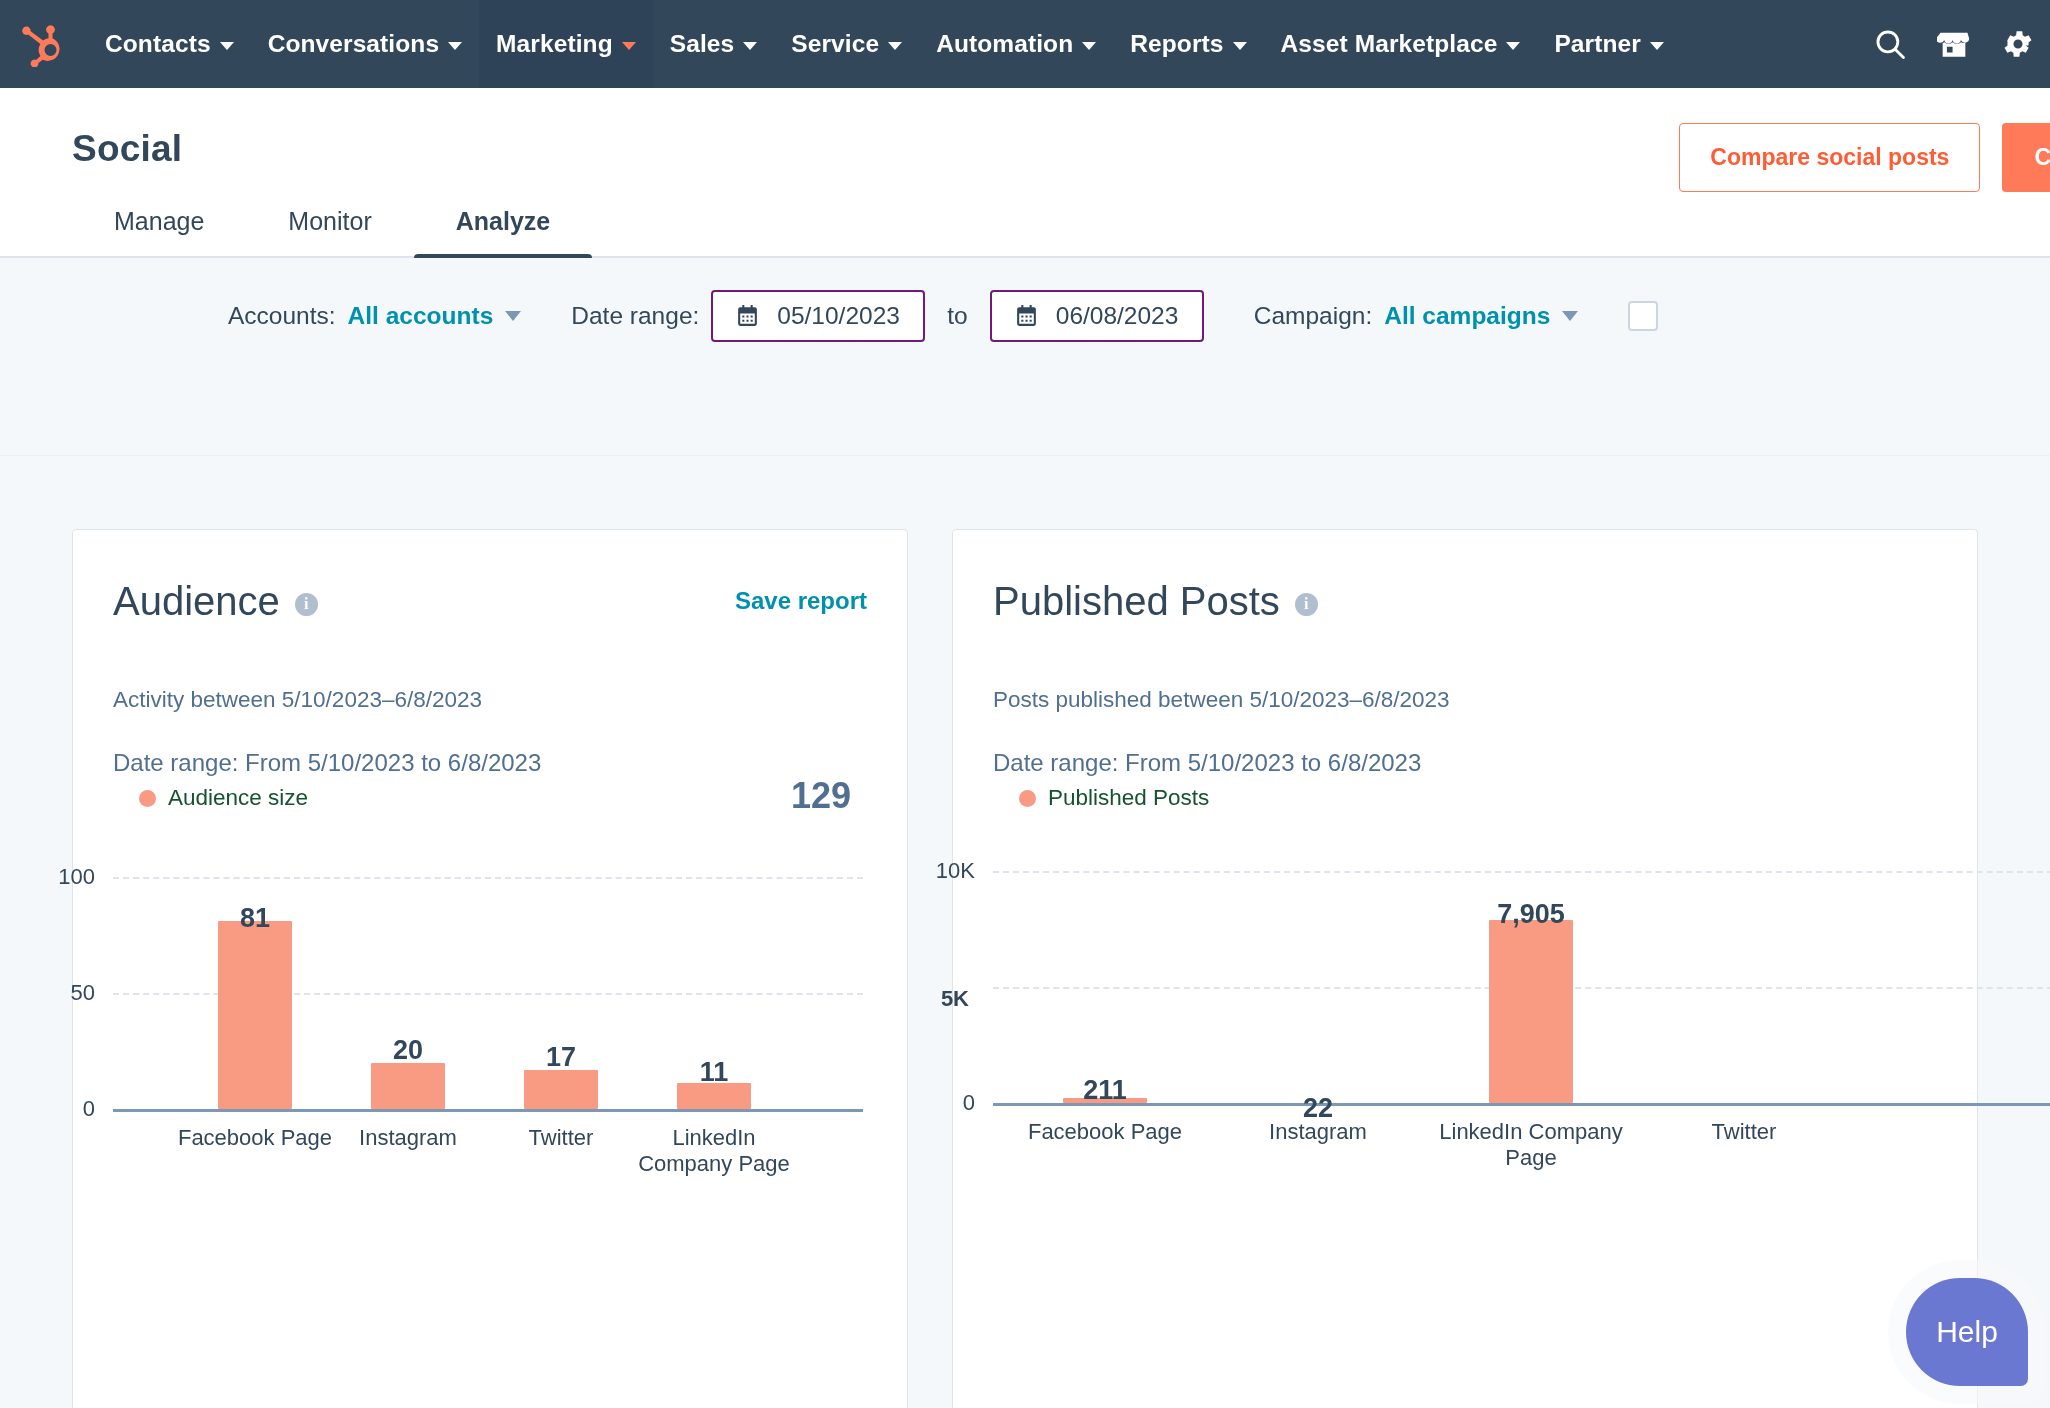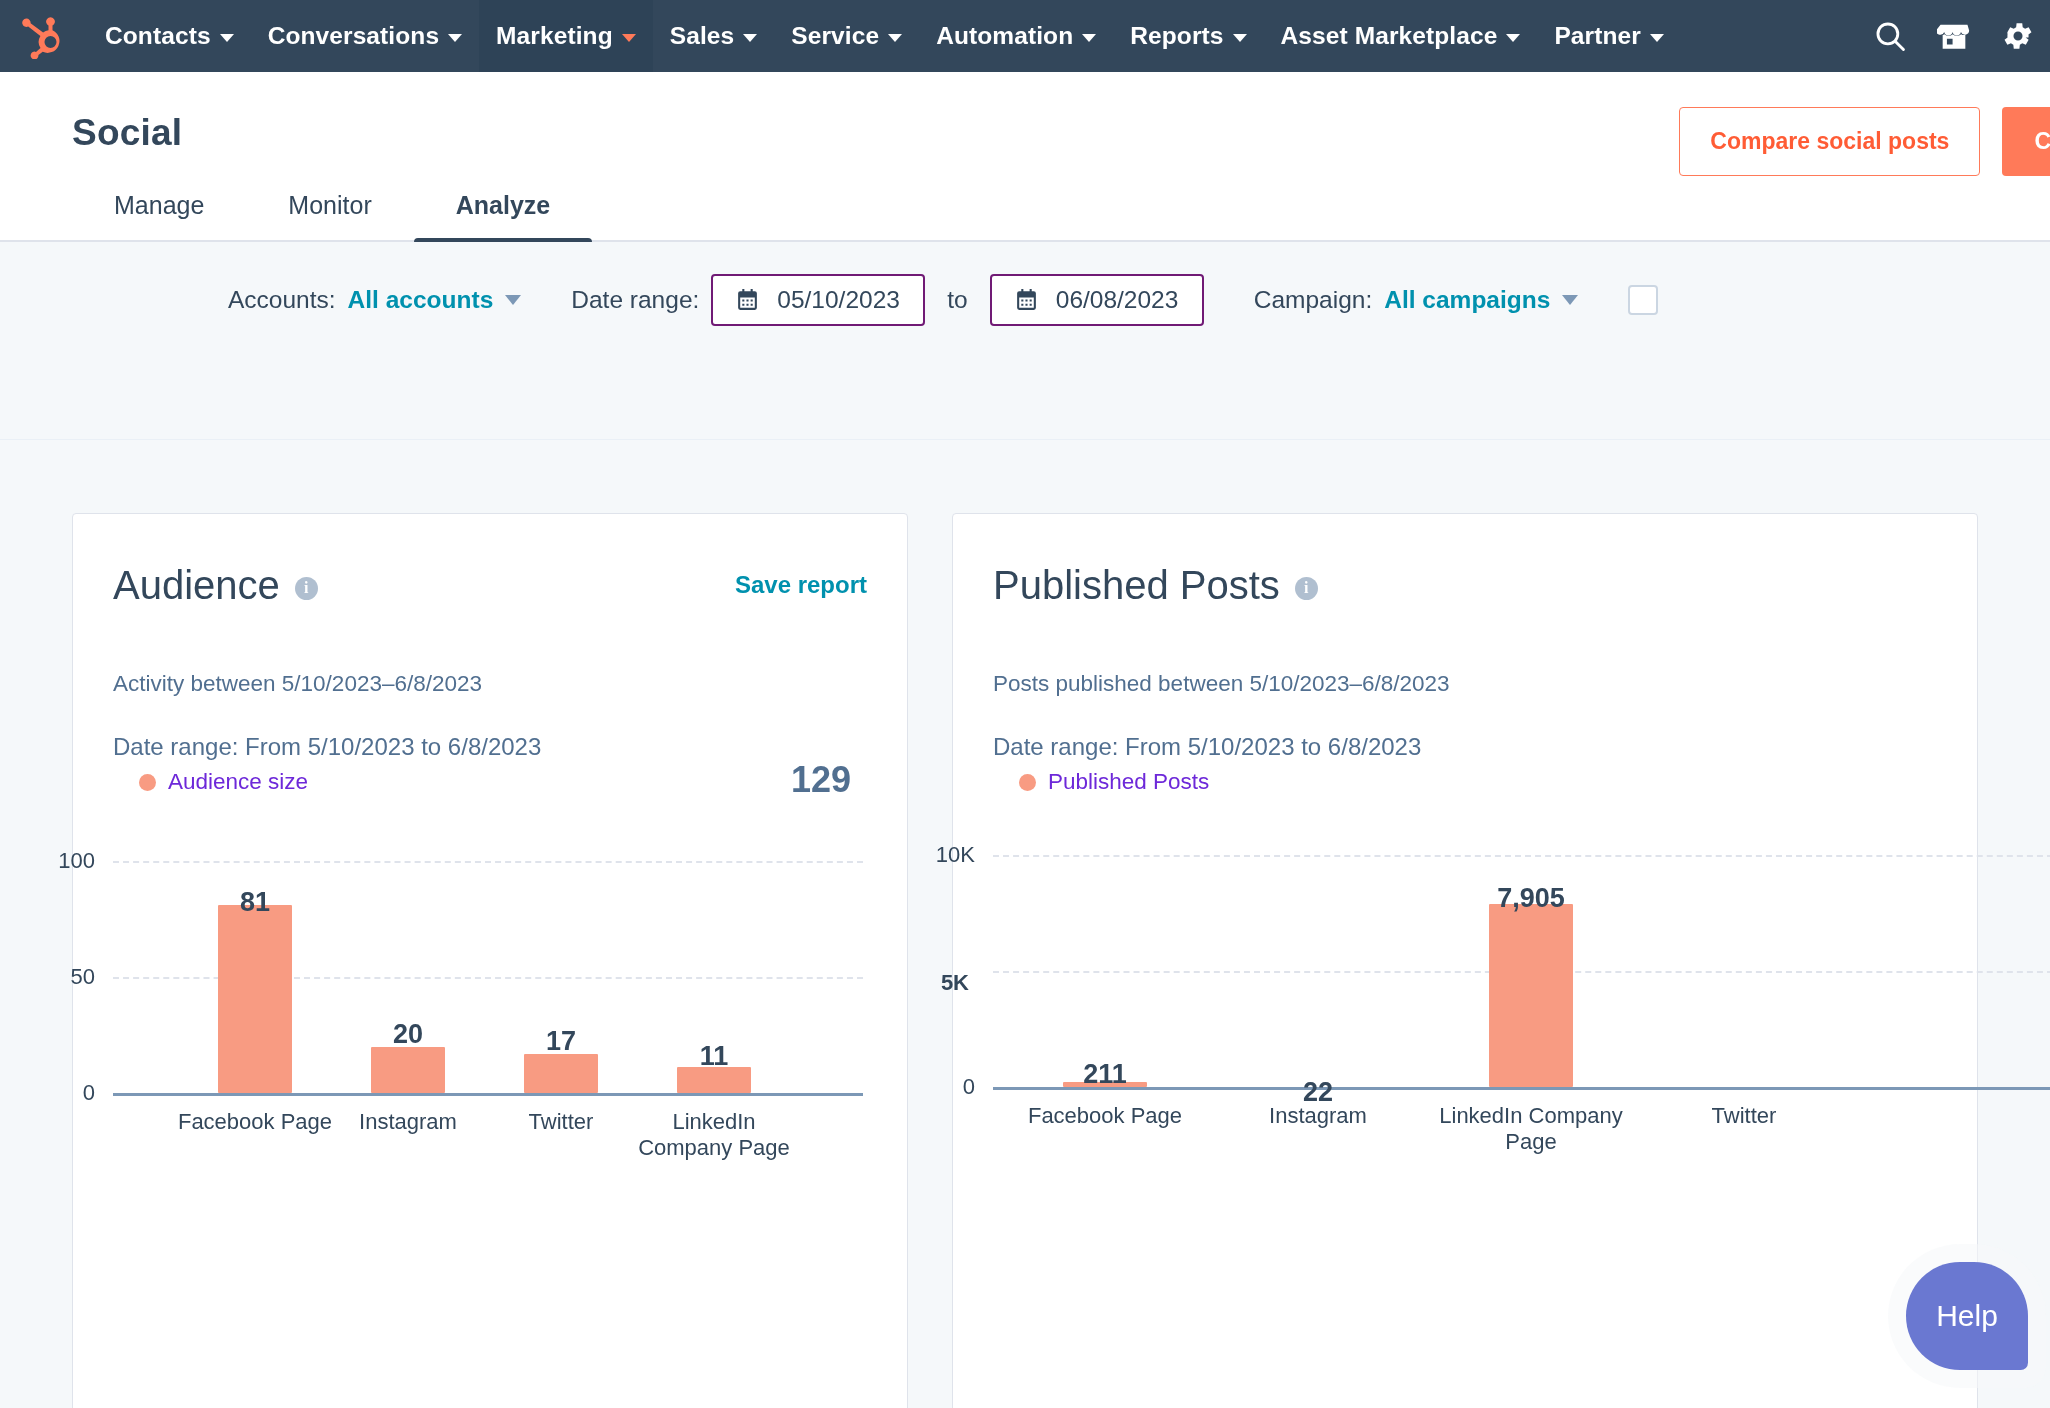--- a/index.html
+++ b/index.html
@@ -6,21 +6,21 @@
   html, body {
     width: 2050px; height: 1408px;
     overflow: hidden;
     background: #ffffff;
     font-family: "Liberation Sans", sans-serif;
     -webkit-font-smoothing: antialiased;
   }
 
   
   #topnav {
-    height: 72px;
+    height: 88px;
     background: #33475b;
     display: flex;
     align-items: stretch;
     width: 2050px;
   }
   .logo-wrap {
     width: 88px;
     display: flex; align-items: center; justify-content: center;
     flex: 0 0 88px;
   }
@@ -223,21 +223,21 @@
     font-size: 24px; color: #516f90;
     white-space: nowrap;
   }
   .legend-row {
     margin-top: 8px;
     display: flex; align-items: flex-start; justify-content: space-between;
   }
   .legend {
     display: flex; align-items: center; gap: 12px;
     padding-left: 26px;
-    font-size: 22.5px; color: #6d28d9;
+    font-size: 22.5px; color: #14532d;
     white-space: nowrap;
   }
   .legend-dot {
     width: 17px; height: 17px; border-radius: 50%;
     background: #f89b82; flex: 0 0 auto;
   }
   .big-number {
     font-size: 36px; font-weight: 700; color: #516f90;
     margin-right: 16px; margin-top: -10px;
   }

